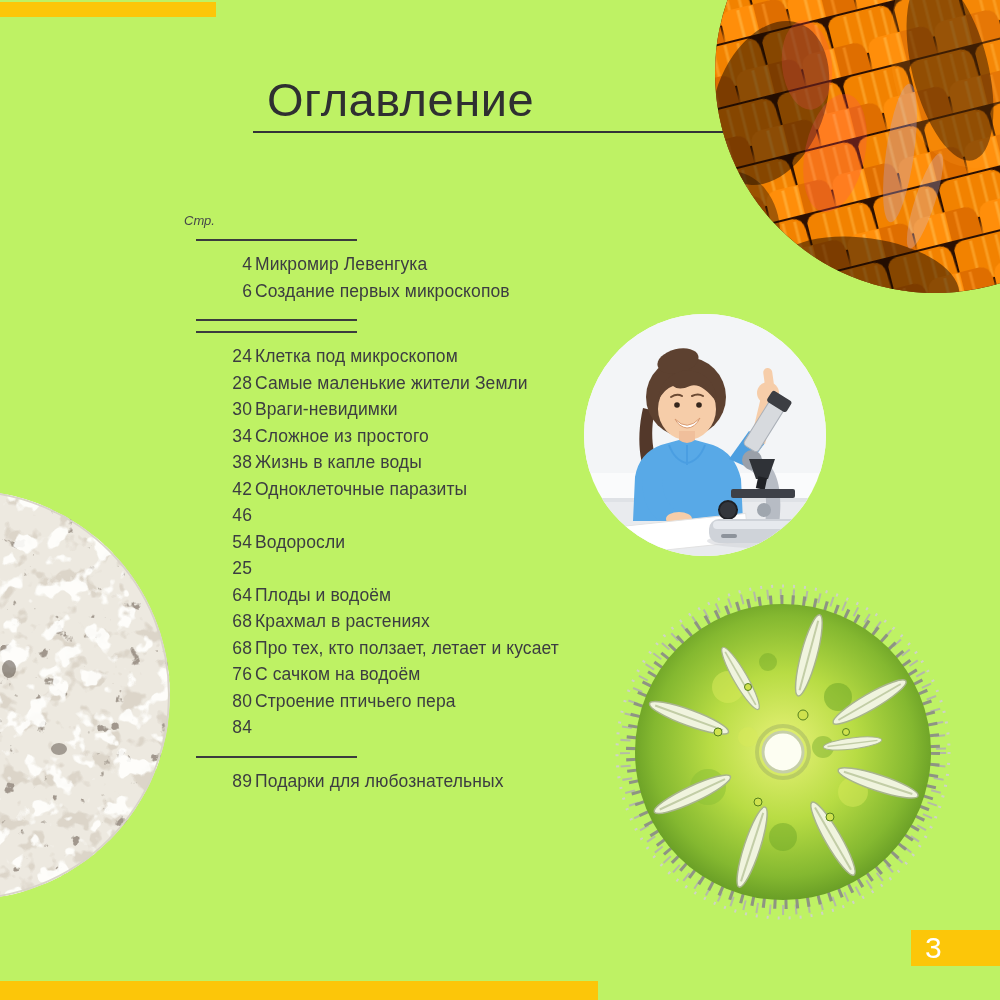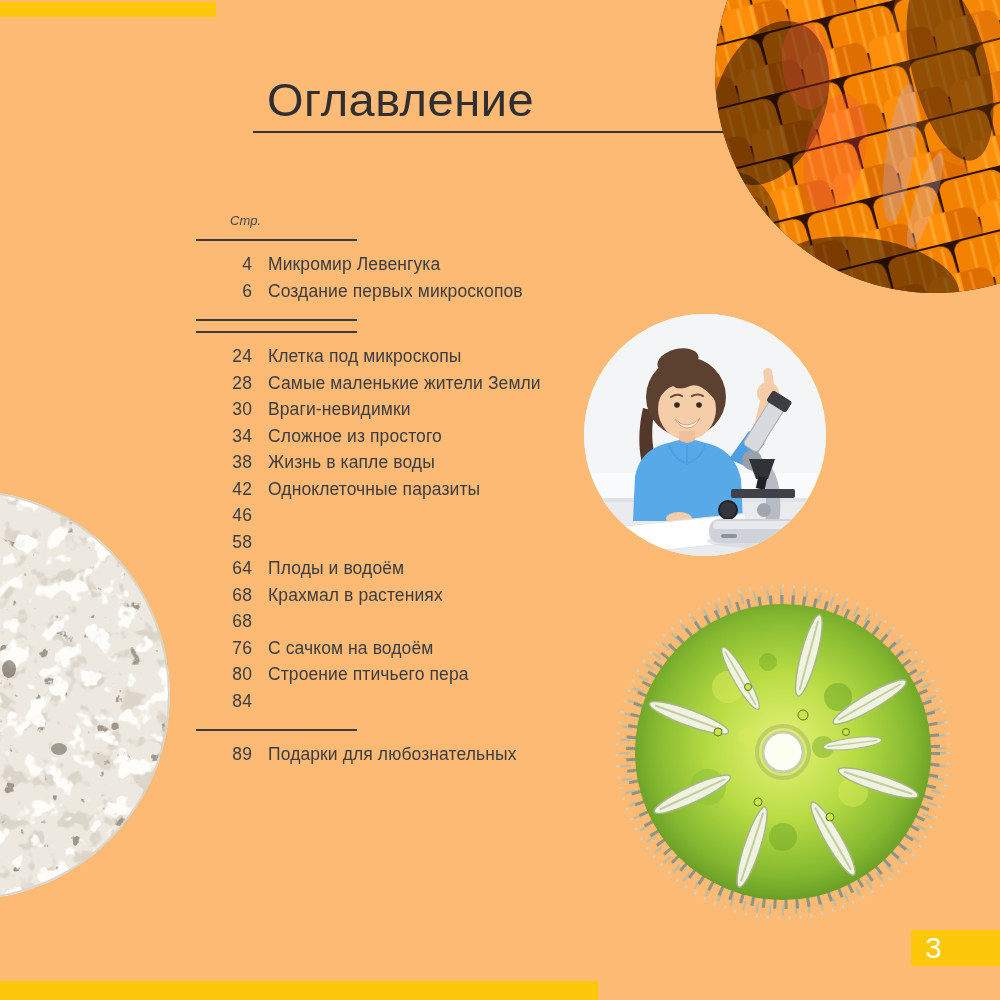--- a/index.html
+++ b/index.html
@@ -1,38 +1,38 @@
 <!DOCTYPE html>
 <html><head>
 <meta charset="utf-8">
 <style>
   html,body{margin:0;padding:0;background:#ffffff;}
-  .page{position:relative;width:1000px;height:1000px;background:#fdba74;overflow:hidden;
+  .page{position:relative;width:1000px;height:1000px;background:#bef264;overflow:hidden;
         font-family:"Liberation Sans","DejaVu Sans",sans-serif;color:#3c3d41;}
 
   
   .bar-top{position:absolute;left:0;top:2px;width:216px;height:15px;}
   .bar-bottom{position:absolute;left:0;top:981px;width:598px;height:19px;}
   .page-num-box{position:absolute;left:911px;top:930px;width:89px;height:36px;
                 color:#fff;font-size:30px;font-weight:300;line-height:36px;padding-left:14px;box-sizing:border-box;}
 
   
   .page-title{position:absolute;left:267px;top:76px;margin:0;font-size:47px;font-weight:300;
               letter-spacing:.5px;color:#2f2f31;line-height:1;}
   .title-rule{position:absolute;left:253px;top:131px;width:470px;height:2px;background:#333437;}
 
   
-  .col-head{position:absolute;left:204px;top:213px;width:57px;text-align:right;
+  .col-head{position:absolute;left:184px;top:213px;width:57px;
             font-size:13px;font-style:italic;color:#46474a;}
   .toc{position:absolute;left:196px;top:239px;width:430px;}
   .divider{width:161px;height:2px;background:#3b3c3e;margin:0 0 10px 0;}
   .section{margin:0 0 15px 0;}
   .row{display:flex;font-size:17.5px;line-height:26.5px;letter-spacing:.1px;color:#3c3d41;}
   .row .num{width:56px;text-align:right;flex:0 0 56px;}
-  .row .ttl{margin-left:16px;white-space:nowrap;}
+  .row .ttl{margin-left:3px;white-space:nowrap;}
 
   
   .butterfly{position:absolute;left:715px;top:-147px;width:440px;height:440px;}
   .girl{position:absolute;left:583px;top:313px;width:244px;height:244px;}
   .sponge{position:absolute;left:-241px;top:489px;width:412px;height:412px;}
   .alga{position:absolute;left:598px;top:567px;width:370px;height:370px;}
 </style>
 </head>
 <body>
 
@@ -91,21 +91,21 @@
   <div class="row">
     <span class="num">6</span>
     <span class="ttl">Создание первых микроскопов</span>
   </div>
 </div>
       <div class="divider"></div>
       <div class="divider"></div>
       <div class="section">
   <div class="row">
     <span class="num">24</span>
-    <span class="ttl">Клетка под микроскопы</span>
+    <span class="ttl">Клетка под микроскопом</span>
   </div>
 
   <div class="row">
     <span class="num">28</span>
     <span class="ttl">Самые маленькие жители Земли</span>
   </div>
 
   <div class="row">
     <span class="num">30</span>
     <span class="ttl">Враги-невидимки</span>
@@ -123,37 +123,42 @@
 
   <div class="row">
     <span class="num">42</span>
     <span class="ttl">Одноклеточные паразиты</span>
   </div>
 
   <div class="row">
     <span class="num">46</span>
   </div>
 
-
-  <div class="row">
-    <span class="num">58</span>
+  <div class="row">
+    <span class="num">54</span>
+    <span class="ttl">Водоросли</span>
+  </div>
+
+  <div class="row">
+    <span class="num">25</span>
   </div>
 
   <div class="row">
     <span class="num">64</span>
     <span class="ttl">Плоды и водоём</span>
   </div>
 
   <div class="row">
     <span class="num">68</span>
     <span class="ttl">Крахмал в растениях</span>
   </div>
 
   <div class="row">
     <span class="num">68</span>
+    <span class="ttl">Про тех, кто ползает, летает и кусает</span>
   </div>
 
   <div class="row">
     <span class="num">76</span>
     <span class="ttl">С сачком на водоём</span>
   </div>
 
   <div class="row">
     <span class="num">80</span>
     <span class="ttl">Строение птичьего пера</span>

